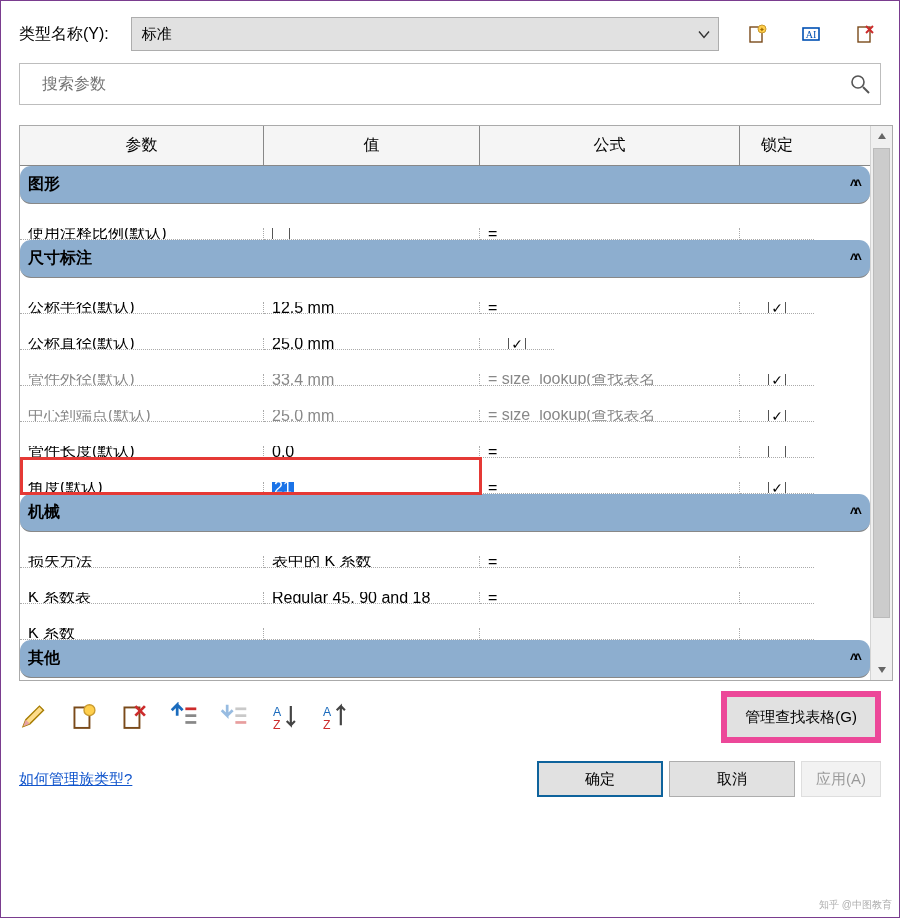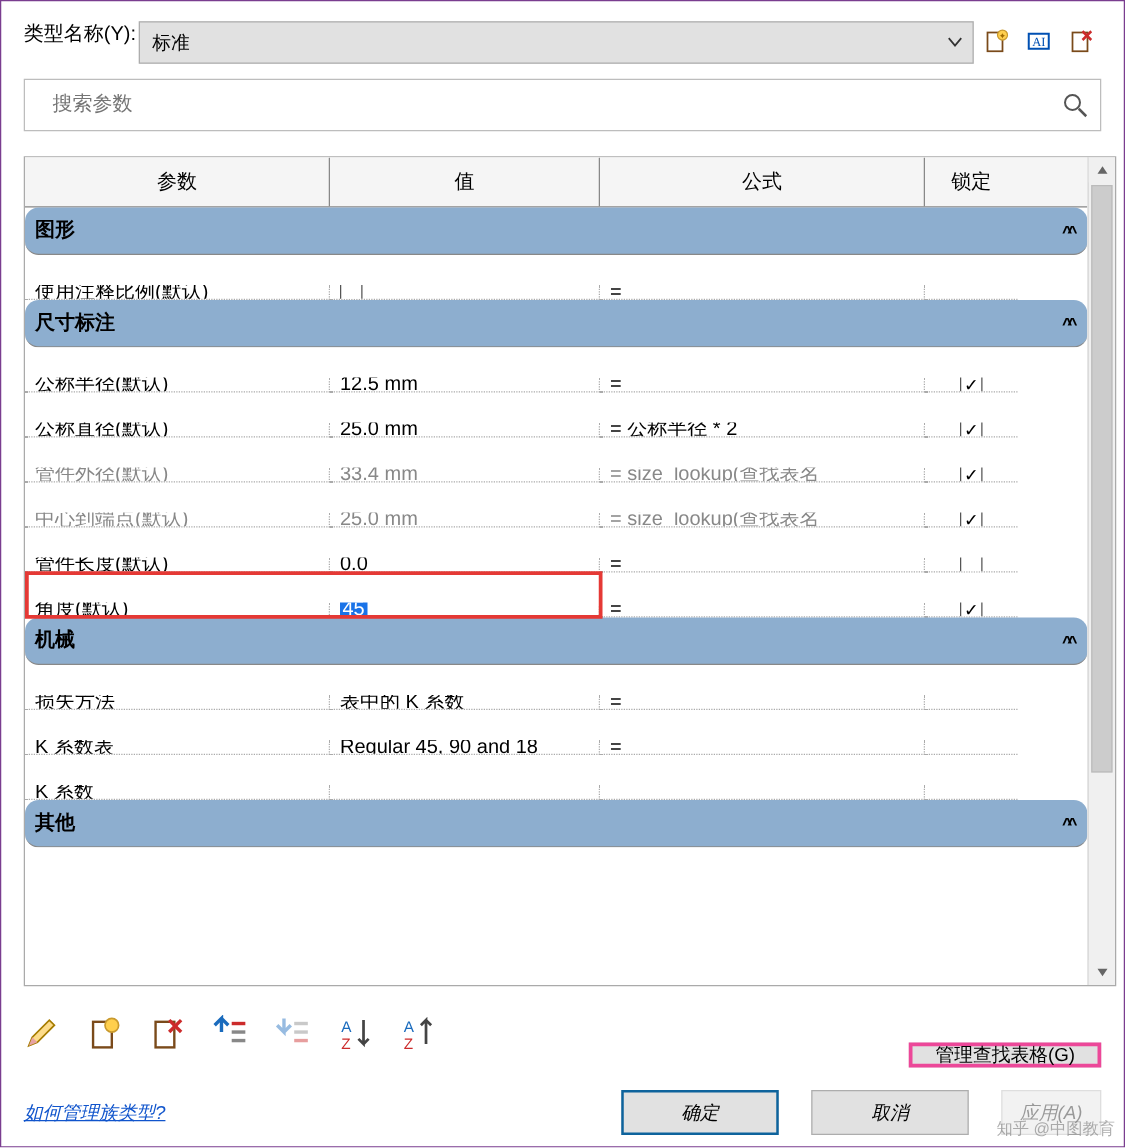--- a/index.html
+++ b/index.html
@@ -33,21 +33,21 @@
     width:44px; height:28px;
     display:flex; align-items:center; justify-content:center;
     cursor:pointer;
   }
   .close-btn svg { width:14px; height:14px; }
 
   .upper {
     padding:16px 18px 0 18px;
     position:relative;
   }
-  .row { display:flex; align-items:flex-start; gap:2px; }
+  .row { display:flex; align-items:center; gap:22px; }
   .label { font-size:16px; white-space:nowrap; }
   .type-select {
     flex:1;
     height:34px;
     border:1px solid #adadad;
     background:#e1e1e1;
     display:flex;
     align-items:center;
     padding:0 10px;
     position:relative;
@@ -74,21 +74,21 @@
     border:none; outline:none;
     font-size:16px;
     color:#9e9e9e;
     background:transparent;
   }
   .search-btn svg { width:22px; height:22px; }
 
   .grid-area {
     margin:20px 6px 0 18px;
     border:1px solid #aaa;
-    height:664px;
+    height:556px;
     display:flex;
     position:relative;
   }
   .grid {
     flex:1;
     display:flex;
     flex-direction:column;
     overflow:hidden;
     background:#fff;
   }
@@ -188,55 +188,53 @@
     align-items:center;
     gap:20px;
   }
   .toolbar .tb-icon {
     width:30px; height:26px;
     display:flex; align-items:center; justify-content:center;
   }
   .toolbar .tb-icon.disabled { opacity:0.45; }
   .toolbar .spacer { flex:1; }
   .lookup-btn {
-    height:20px;
+    height:52px;
     padding:0 18px;
-    border:3px solid #ec4899;
+    border:6px solid #ec4899;
     background:#e1e1e1;
     display:flex; align-items:center; justify-content:center;
     font-size:15px;
-    margin-top:35px;
   }
 
   .footer {
     margin:18px 18px 0 18px;
     display:flex;
     align-items:center;
-    gap:26px;
-    font-style:italic;
+    gap:6px;
   }
   .link {
     color:#1155cc;
     text-decoration:underline;
     font-size:15px;
   }
   .footer .spacer { flex:1; }
   .btn {
     min-width:126px;
     height:36px;
     border:1px solid #adadad;
     background:#e1e1e1;
     display:flex; align-items:center; justify-content:center;
     font-size:15px;
   }
   .btn.primary { border:2px solid #0e639c; background:#e1e1e1;}
   .watermark {
     position:absolute;
     right:8px; bottom:6px;
-    font-size:13px;
+    font-size:10px;
     color:rgba(120,120,120,0.6);
     pointer-events:none;
   }
   .outer { position:relative; width:900px; height:918px; }
 </style>
 </head>
 <body>
 <div class="outer">
 
 <div class="win">
@@ -313,21 +311,20 @@
             <div class="cell c-param ">公称半径(默认)</div>
             <div class="cell c-value ">12.5 mm</div>
             <div class="cell c-formula ">=</div>
             <div class="cell c-lock">
               <span class="checkbox">✓</span>
             </div>
           </div>
           <div class="drow">
             <div class="cell c-param ">公称直径(默认)</div>
             <div class="cell c-value ">25.0 mm</div>
-            <div class="cell c-formula ">= 公称半径 * 2</div>
             <div class="cell c-lock">
               <span class="checkbox">✓</span>
             </div>
           </div>
           <div class="drow">
             <div class="cell c-param grey">管件外径(默认)</div>
             <div class="cell c-value grey">33.4 mm</div>
             <div class="cell c-formula grey">= size_lookup(查找表名</div>
             <div class="cell c-lock">
               <span class="checkbox">✓</span>
@@ -345,21 +342,21 @@
             <div class="cell c-param ">管件长度(默认)</div>
             <div class="cell c-value ">0.0</div>
             <div class="cell c-formula ">=</div>
             <div class="cell c-lock">
               <span class="checkbox"></span>
             </div>
           </div>
           <div class="drow">
             <div class="cell c-param ">角度(默认)</div>
             <div class="cell c-value ">
-              <span class="val-selected">45</span>
+              <span class="val-selected">21</span>
             </div>
             <div class="cell c-formula ">=</div>
             <div class="cell c-lock">
               <span class="checkbox">✓</span>
             </div>
           </div>
           <div class="group">
             <span>机械</span>
             <span class="chev2">^^</span>
           </div>

